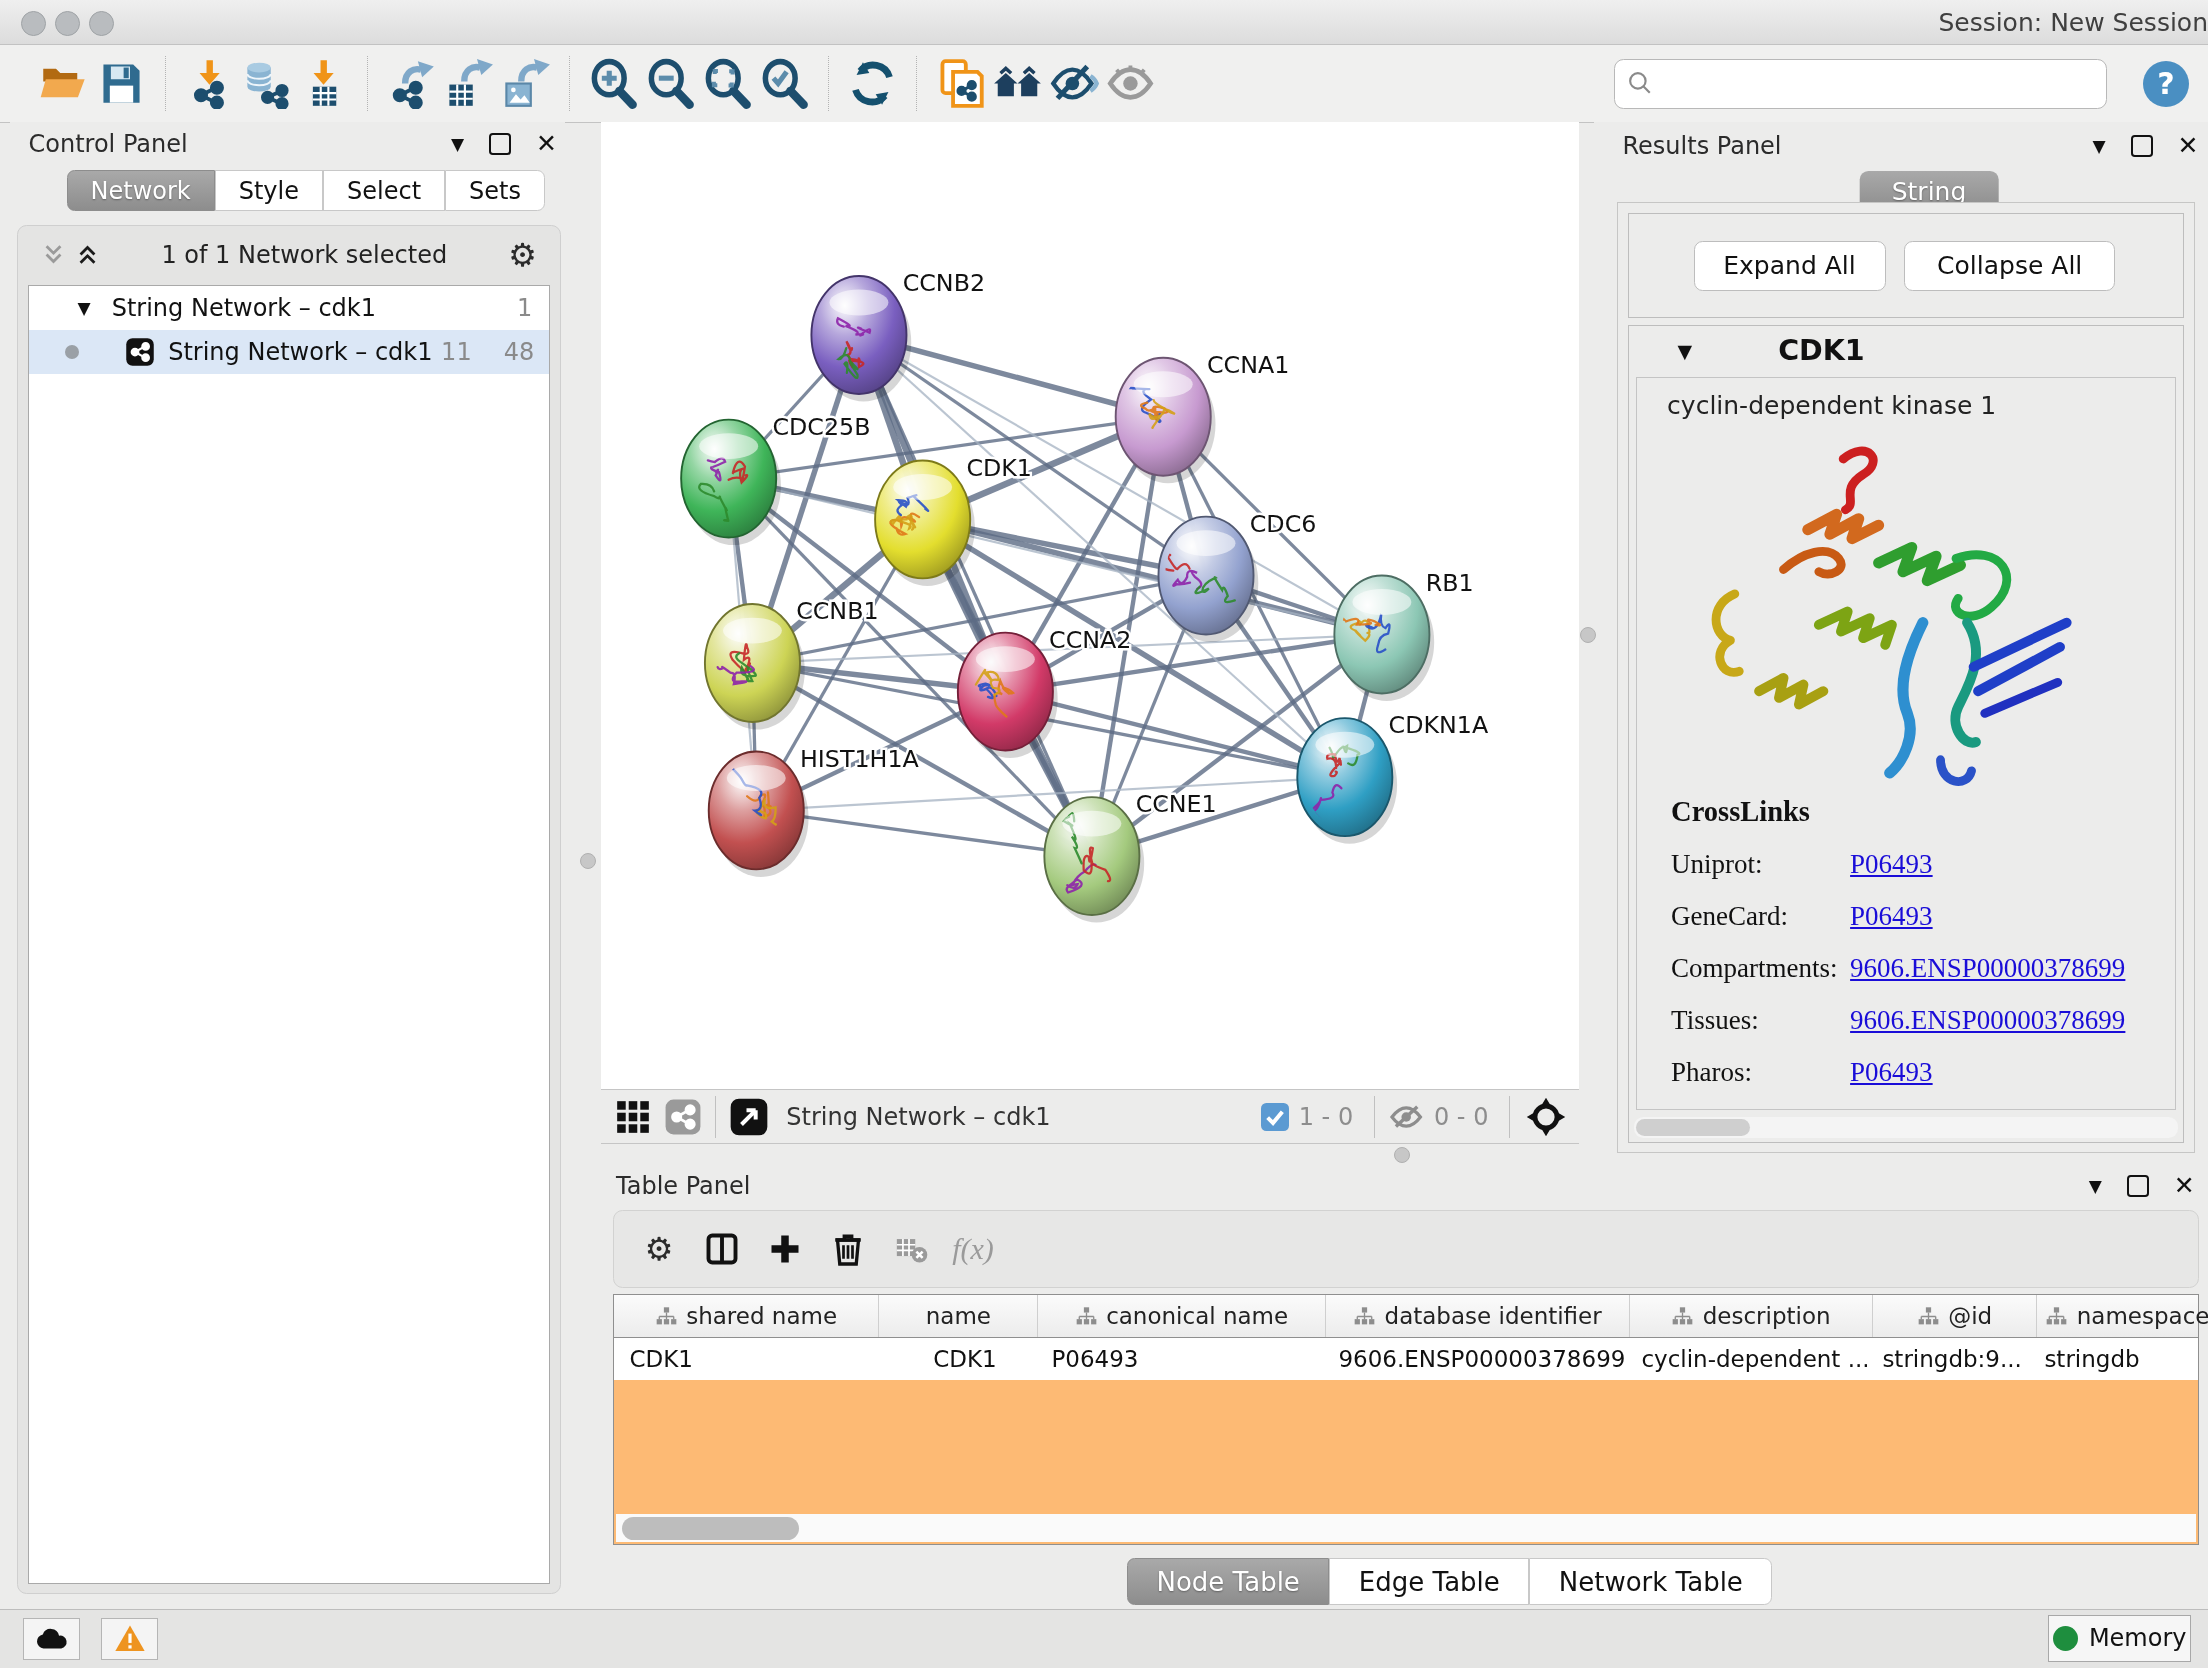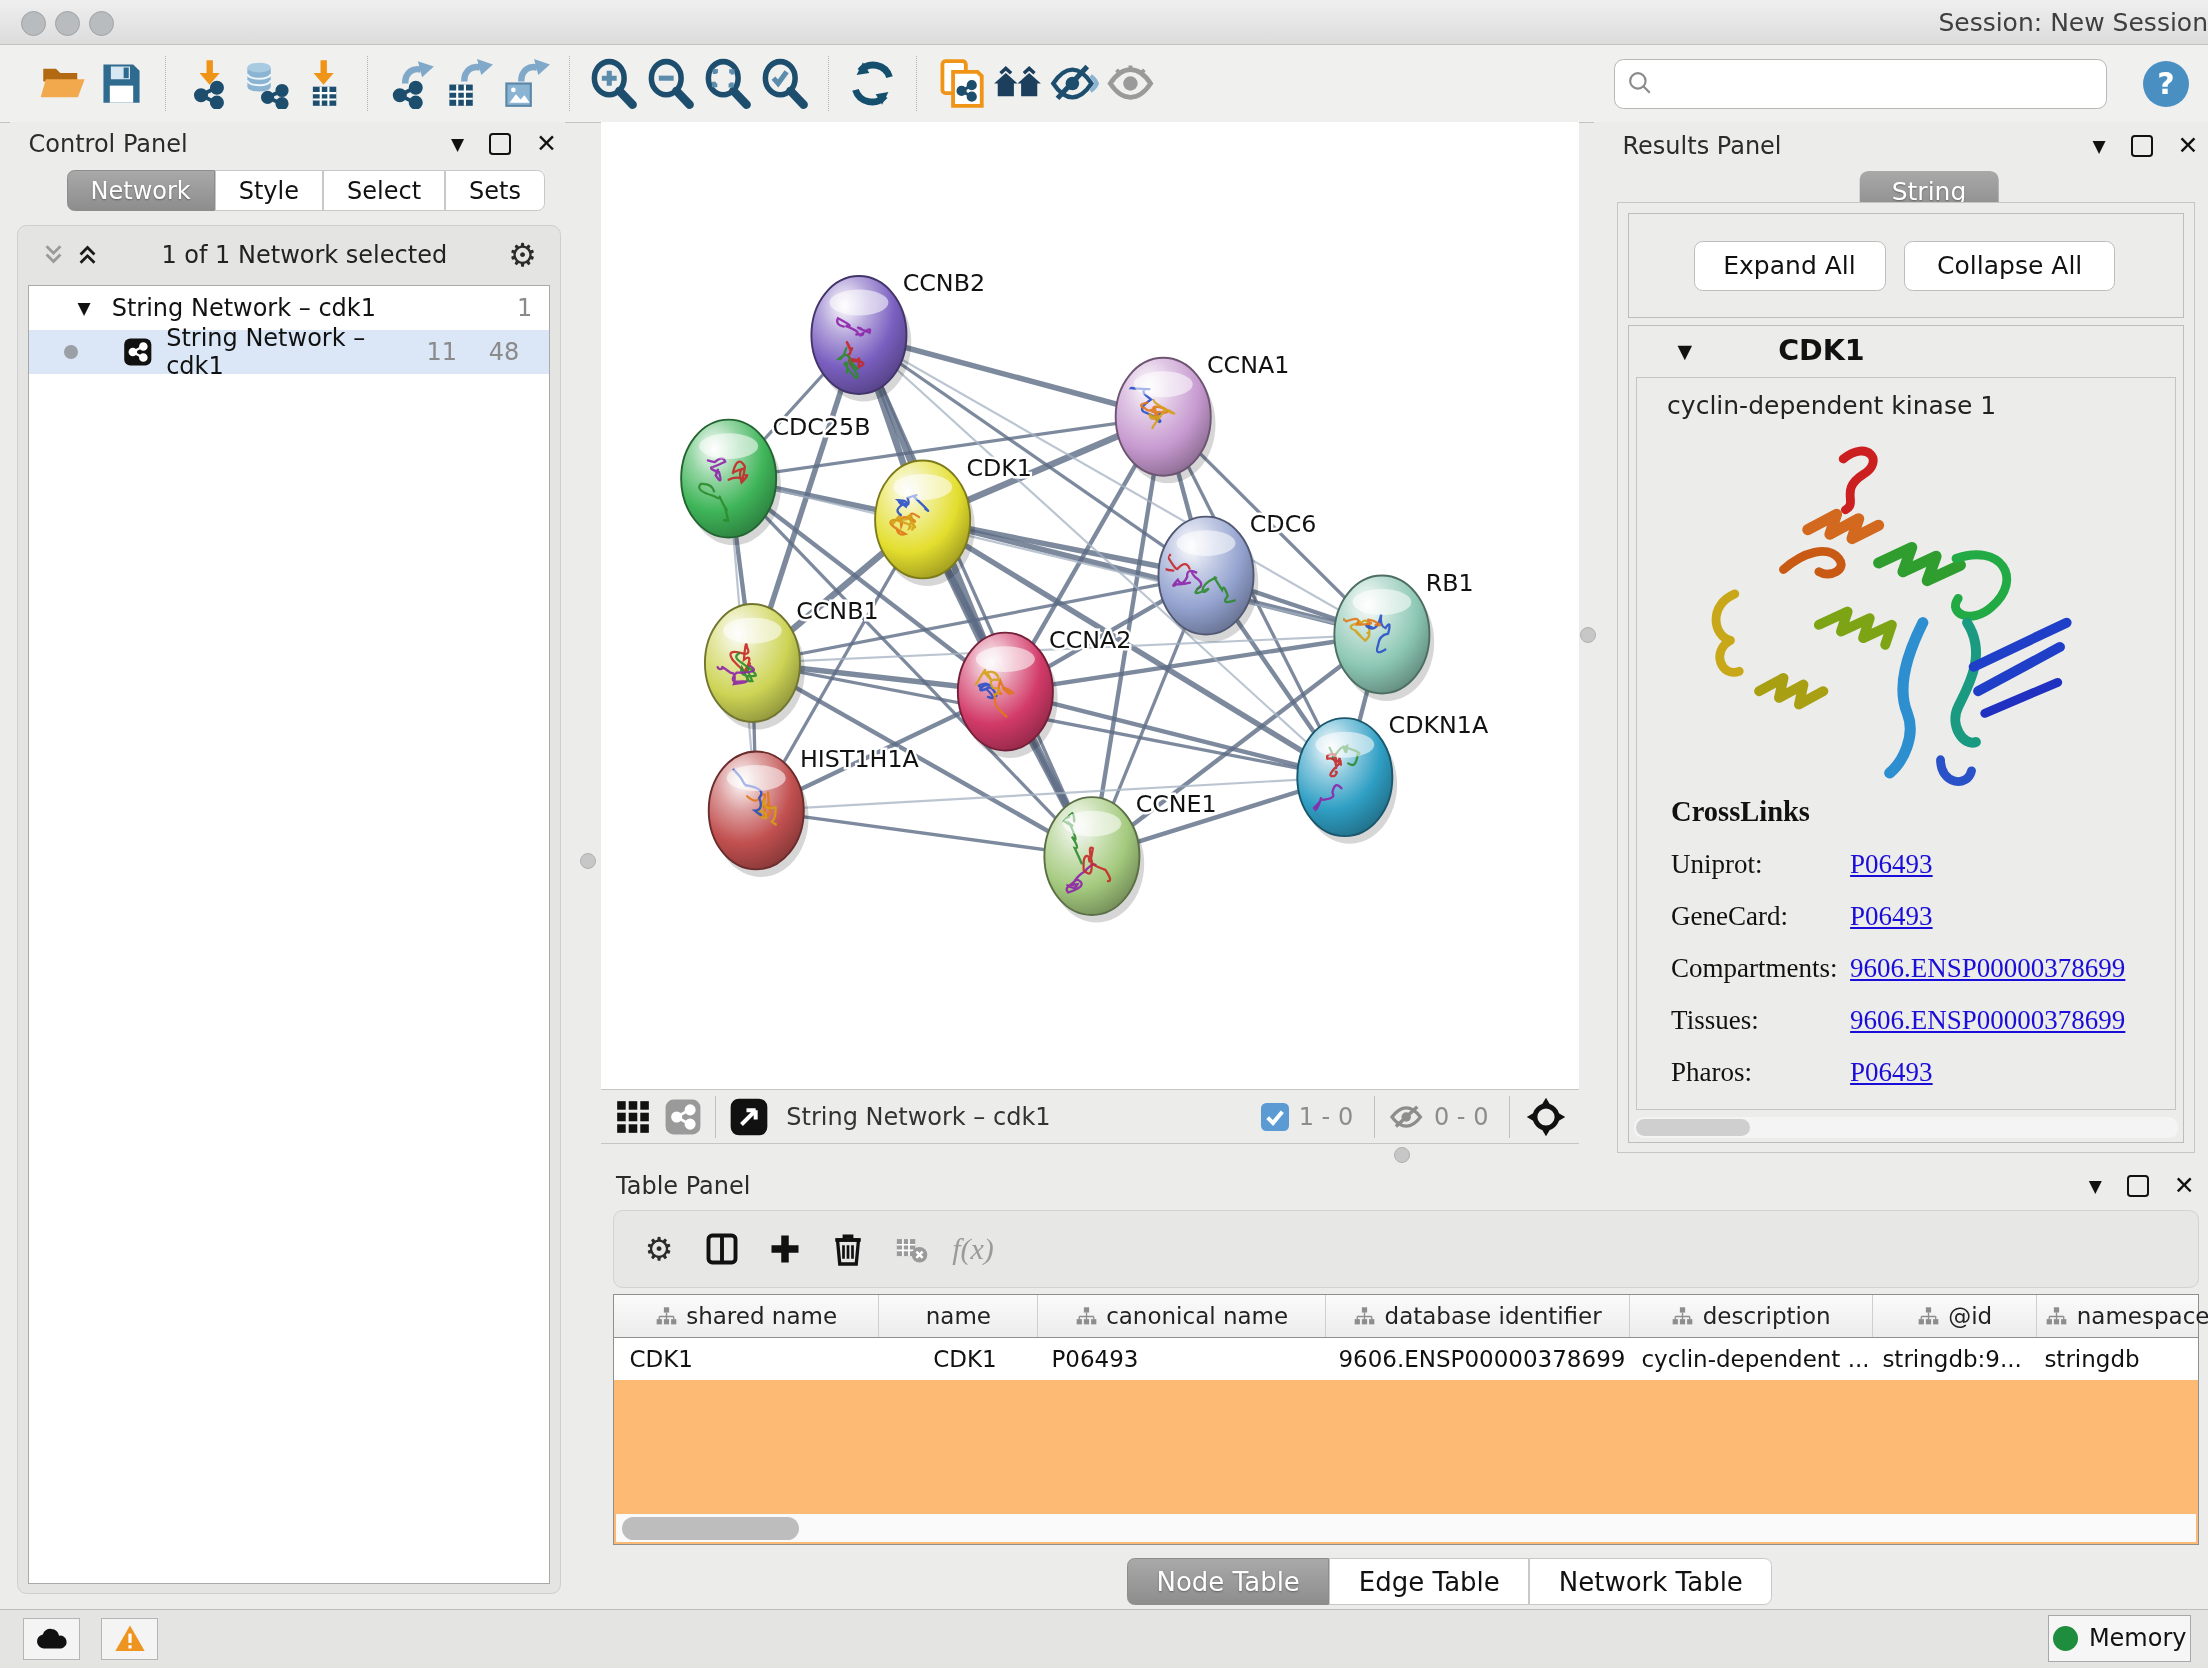--- a/index.html
+++ b/index.html
@@ -339,21 +339,21 @@
                 <circle cx="8" cy="12" r="2.6"></circle>
                 <circle cx="16.5" cy="7.5" r="2.6"></circle>
                 <circle cx="16.5" cy="16.5" r="2.6"></circle>
               </g>
             </svg>
           <span style="width:13.3px"></span>
           <span>String Network – cdk1</span>
           <span style="flex:1"></span>
           <span class="tree-count">11</span>
           <span style="width:32px"></span>
-          <span class="tree-count" style="margin-right:30px">48</span>
+          <span class="tree-count" style="margin-right:15px">48</span>
         </div>
       </div>
     </div>
   </div>
 
   <div class="split-dot" style="left:580px;top:853px"></div>
 
   <svg id="canvas" viewBox="0 0 1028 1017">
       <defs>
         <radialGradient id="grad0" cx="35%" cy="25%" r="85%">

